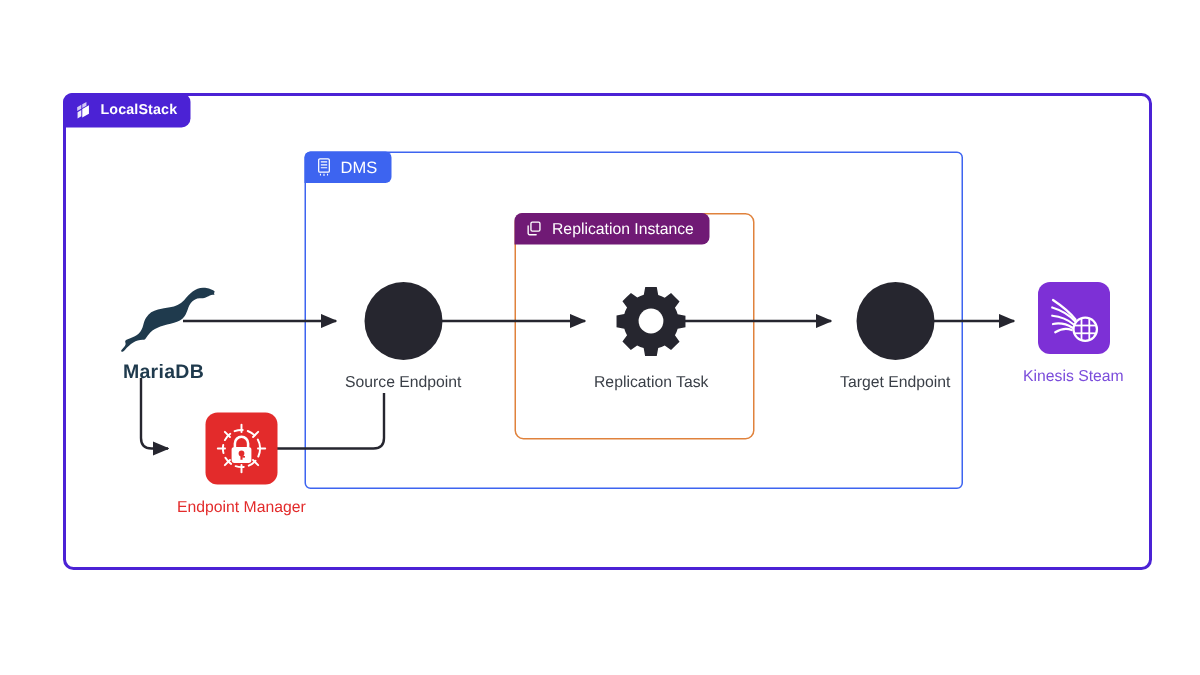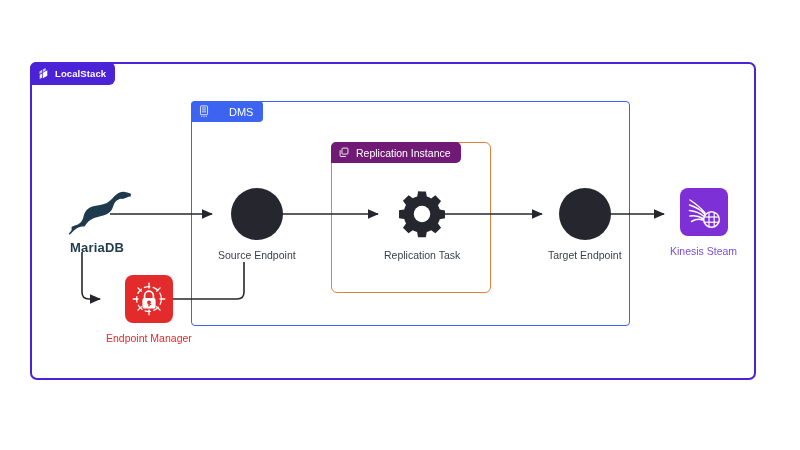--- a/index.html
+++ b/index.html
@@ -9,21 +9,21 @@
   }
   body {
     width: 800px;
     height: 450px;
     font-family: "Liberation Sans", sans-serif;
     overflow: hidden;
     position: relative;
   }
   #canvas {
     position: absolute;
-    left: 0;
+    left: 12px;
     top: 0;
     width: 780px;
     height: 450px;
   }
 
   
   .box {
     position: absolute;
     box-sizing: border-box;
     background: transparent;
@@ -72,21 +72,21 @@
     border-radius: 6px 6px 6px 0;
     font-size: 9.5px;
     font-weight: bold;
     letter-spacing: 0.1px;
   }
   #dms-badge {
     left: 191px;
     top: 101px;
     height: 21px;
     padding: 0 10px 0 7px;
-    gap: 19px;
+    gap: 5px;
     background: #3d64f0;
     border-radius: 4px 4px 4px 0;
     font-size: 11px;
     font-weight: normal;
     justify-content: space-between;
   }
   #replication-instance-badge {
     left: 331px;
     top: 142px;
     height: 21px;

